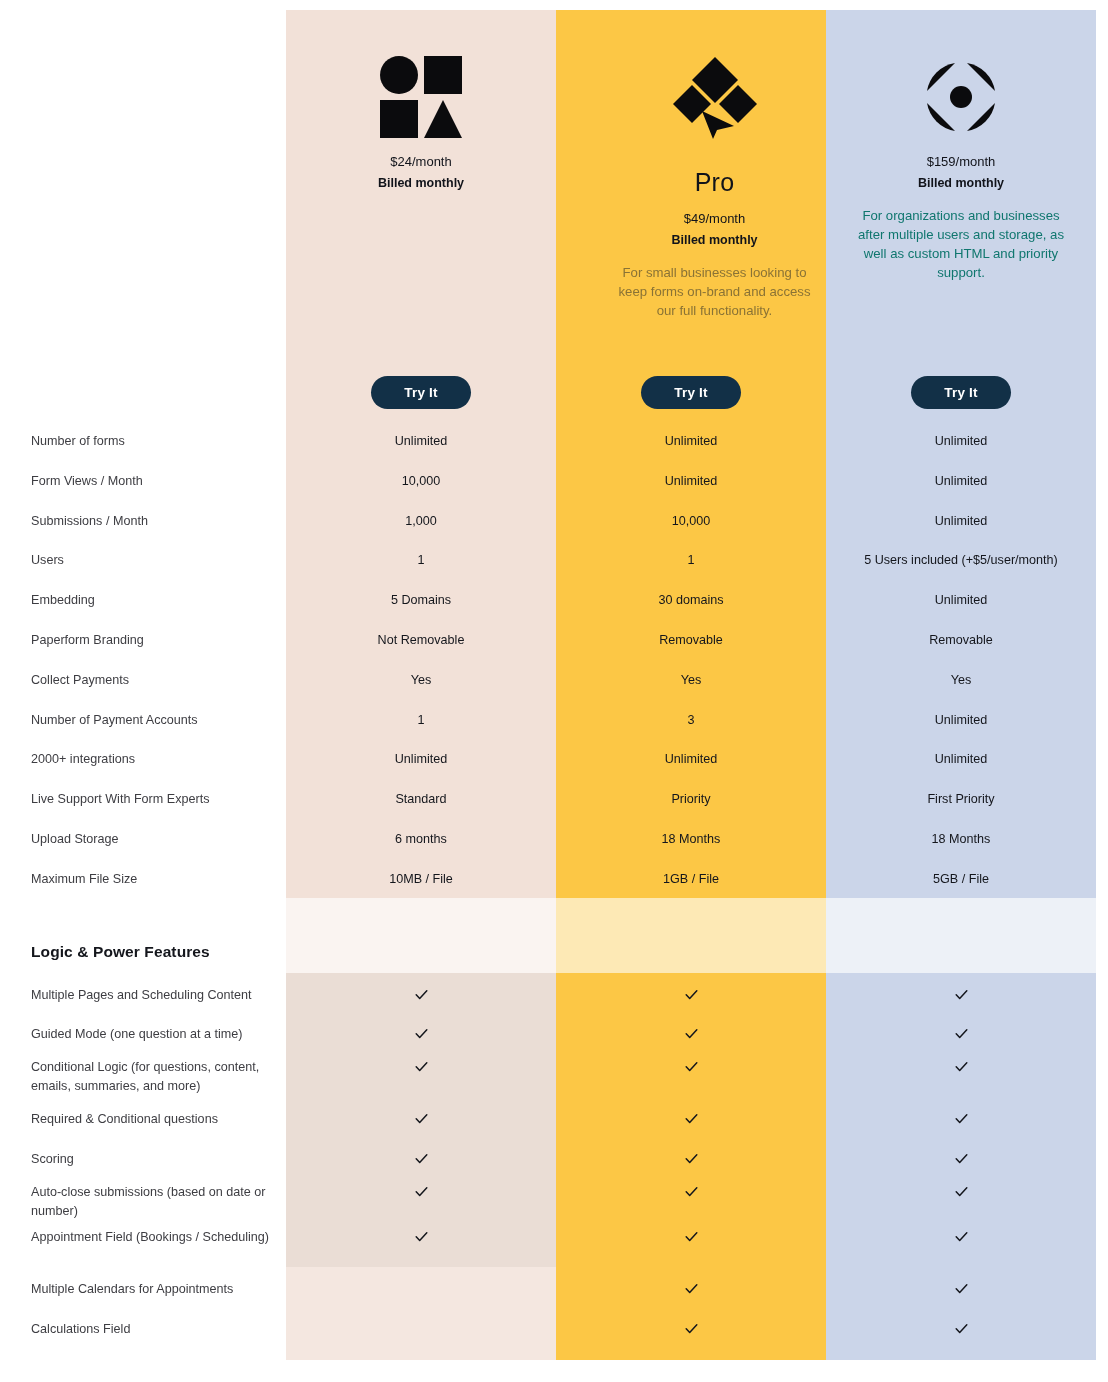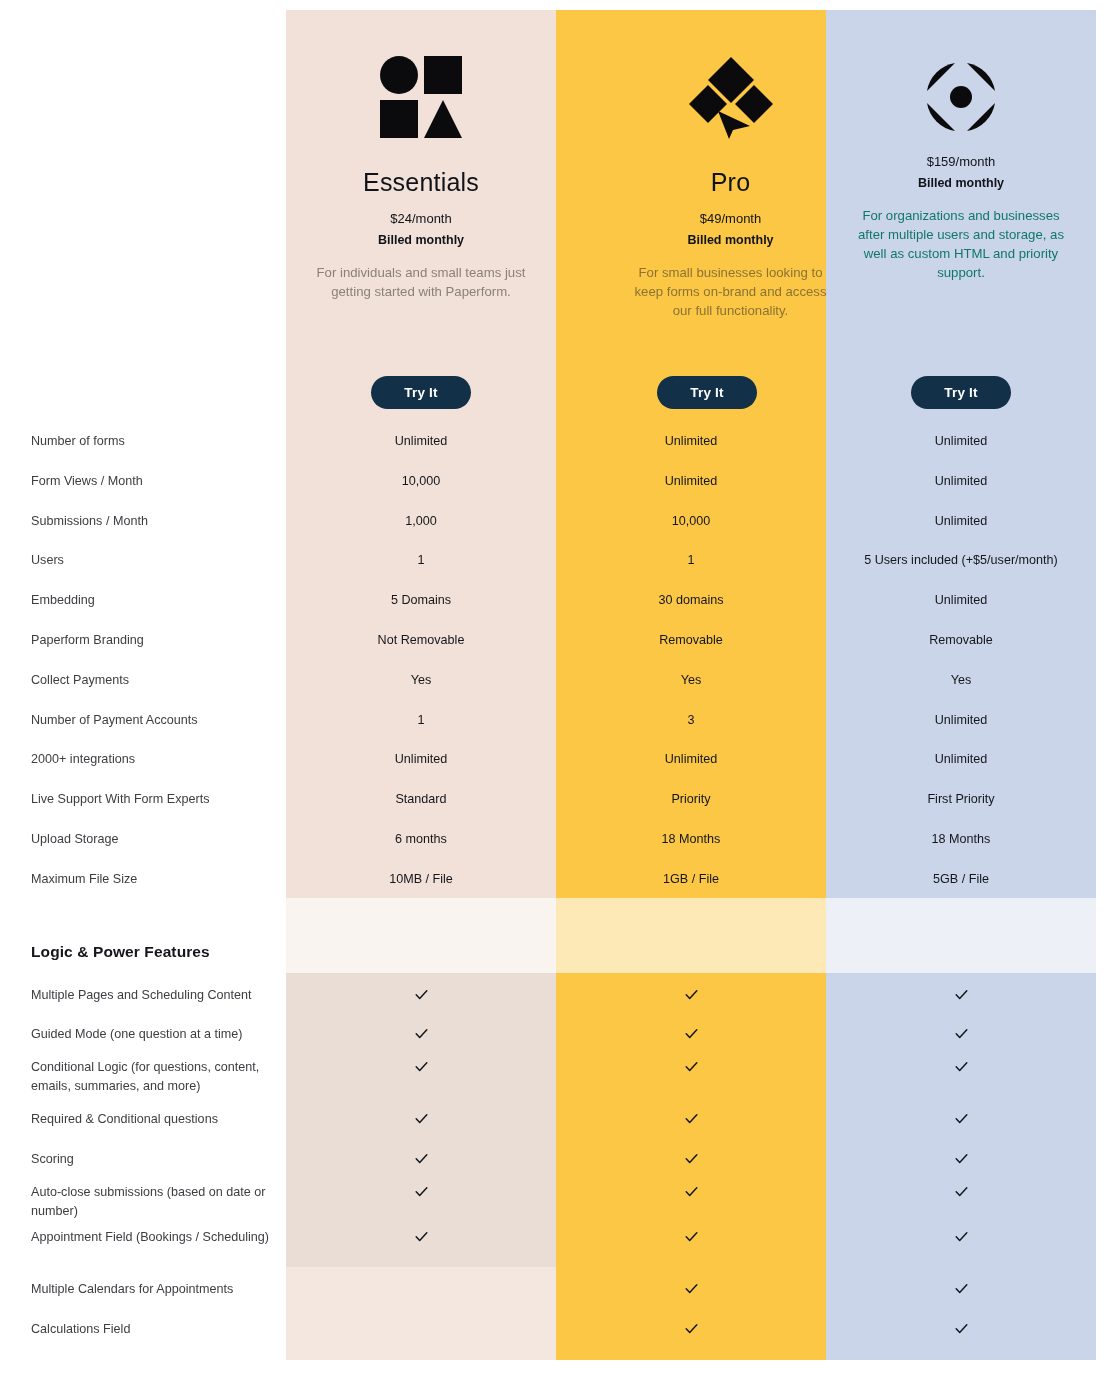--- a/index.html
+++ b/index.html
@@ -46,21 +46,21 @@
   }
 
   
   .card {
     position: absolute;
     top: 10px;
     width: 270px;
     text-align: center;
   }
   .card.essentials { left: 286px; }
-  .card.pro        { left: 572px; padding-left: 47px; }
+  .card.pro        { left: 556px; padding-left: 47px; }
   .card.agency     { left: 826px; }
 
   .plan-icon {
     margin: 44px auto 0;
     width: 86px;
     height: 86px;
     display: block;
   }
 
   .plan-name {
@@ -198,24 +198,22 @@
   <div class="col-bg agency band-feat"></div>
   <div class="col-bg band-feat-tail"></div>
 
   <div class="card essentials">
     <svg class="plan-icon" viewBox="0 0 86 86">
       <circle cx="21" cy="21" r="19" fill="#0b0b0d"></circle>
       <rect x="46" y="2" width="38" height="38" fill="#0b0b0d"></rect>
       <rect x="2" y="46" width="38" height="38" fill="#0b0b0d"></rect>
       <polygon points="65,46 84,84 46,84" fill="#0b0b0d"></polygon>
     </svg>
-    <div class="plan-name">Essentials</div>
     <div class="plan-price">$24/month</div>
     <div class="plan-billed">Billed monthly</div>
-    <div class="plan-desc">For individuals and small teams just getting started with Paperform.</div>
     <button class="try-btn">Try It</button>
   </div>
 
   <div class="card pro">
     <svg class="plan-icon" viewBox="0 0 86 86">
       <polygon points="43,3 66,26 43,49 20,26" fill="#0b0b0d"></polygon>
       <polygon points="20,31 39,50 20,69 1,50" fill="#0b0b0d"></polygon>
       <polygon points="66,31 85,50 66,69 47,50" fill="#0b0b0d"></polygon>
       <polygon points="30,57 62,72 45,76 41,85" fill="#0b0b0d"></polygon>
     </svg>

